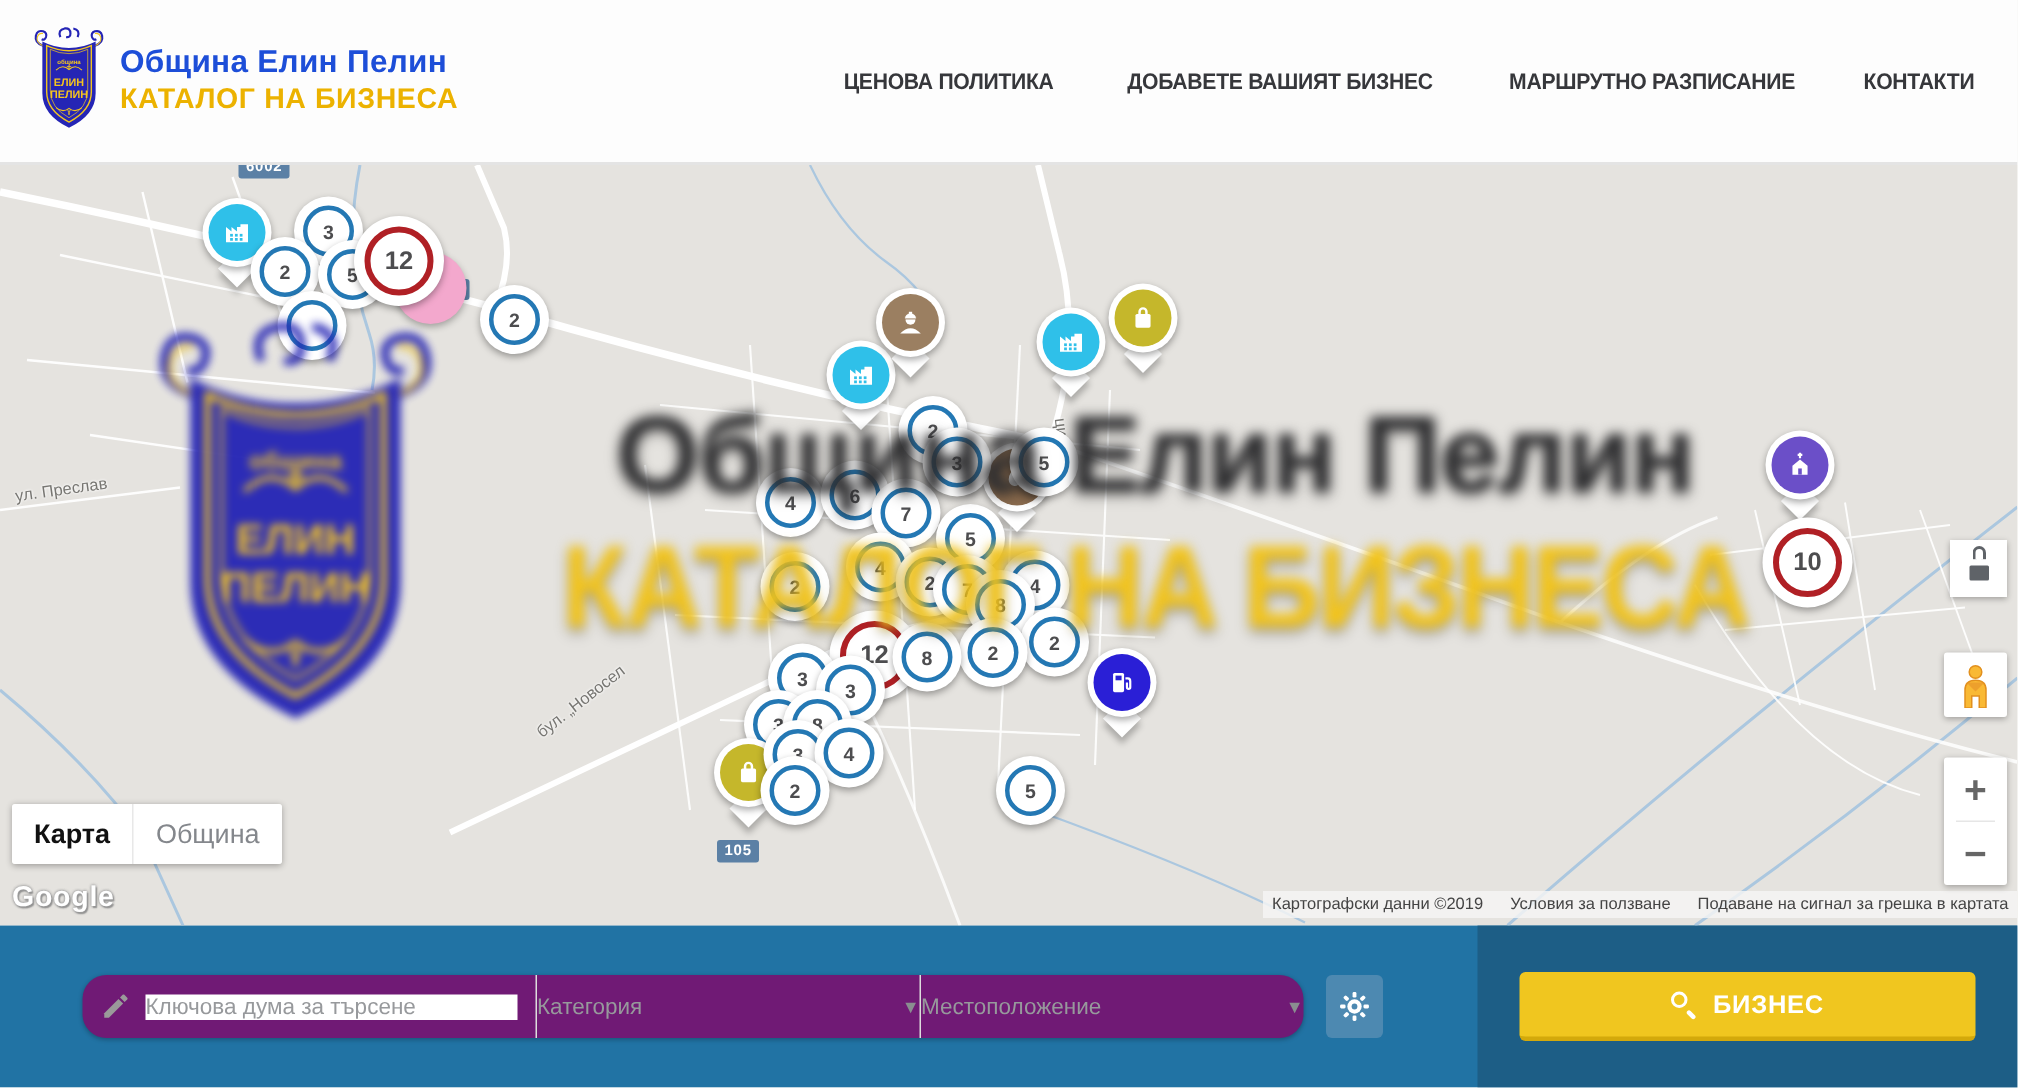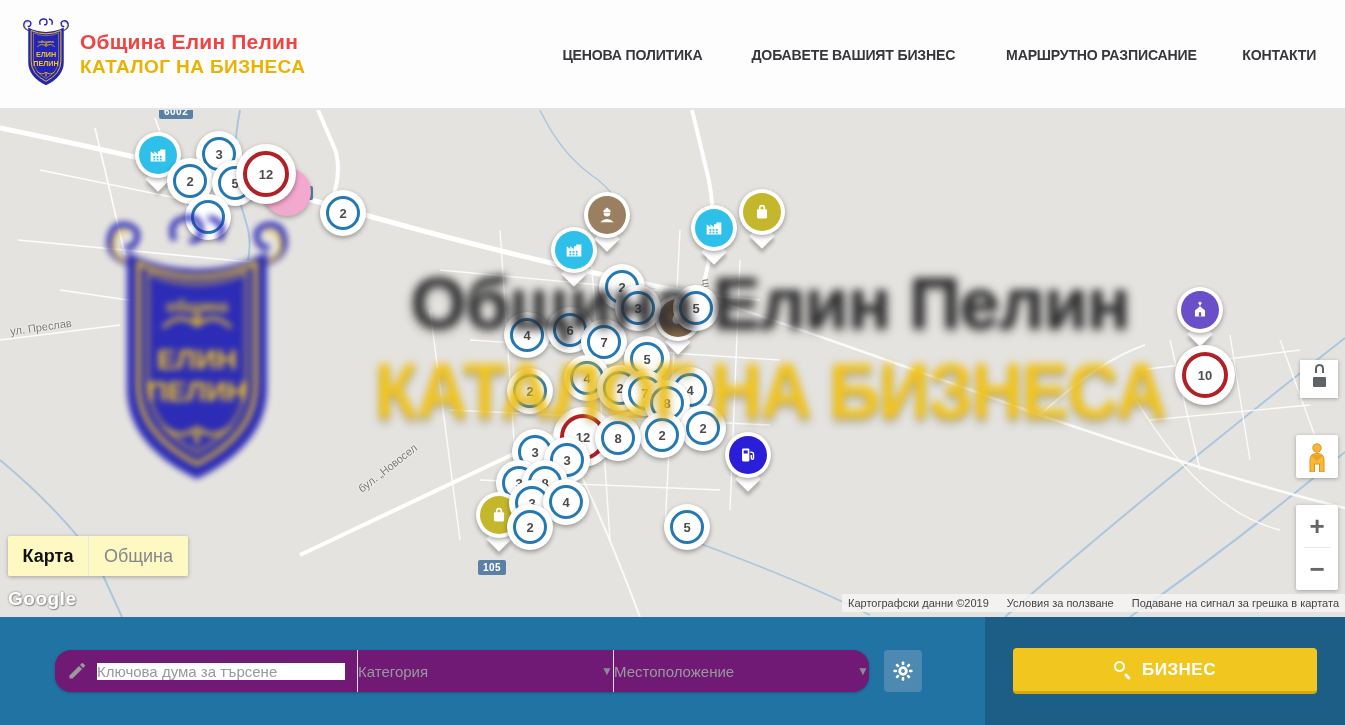--- a/index.html
+++ b/index.html
@@ -3,62 +3,62 @@
 <meta charset="utf-8">
 <style>
   * { margin:0; padding:0; box-sizing:border-box; }
   html,body { width:1345px; height:725px; font-family:"Liberation Sans", sans-serif; background:#fff; overflow:hidden; }
 
   
   .header { position:relative; height:110px; background:#fdfdfd; border-bottom:2px solid #e4e4e4; display:flex; align-items:center; }
   .logo-wrap { display:flex; align-items:center; margin-left:22px; }
   .crest-small { width:48px; height:74px; }
   .logo-text { margin-left:10px; }
-  .logo-title { font-size:21px; font-weight:bold; color:#ef4444; letter-spacing:.2px; }
+  .logo-title { font-size:21px; font-weight:bold; color:#1d4ed8; letter-spacing:.2px; }
   .logo-subtitle { font-size:19px; font-weight:bold; color:#ecb200; letter-spacing:.4px; margin-top:2px; }
   .nav { margin-left:auto; margin-right:26px; display:flex; gap:38px; }
   .nav-item { font-size:15px; font-weight:bold; color:#36373b; letter-spacing:-0.2px; cursor:pointer; transform:scaleX(.94); }
 
   
   .map { position:relative; height:507px; background:#e5e3df; overflow:hidden; }
   .map svg.roads { position:absolute; left:0; top:0; z-index:1; }
 
   .road-shield { position:absolute; z-index:2; background:#5b80a5; color:#fff; font-size:10px; font-weight:bold;
                  padding:2px 5px; border-radius:2px; letter-spacing:.5px; }
   .street-label { position:absolute; z-index:2; color:#777672; font-size:11px; white-space:nowrap;
                   text-shadow:0 0 2px #fff, 0 0 2px #fff; }
 
   
   .marker { position:absolute; z-index:5; transform:translate(-50%,-50%); cursor:pointer; }
   .cluster { border-radius:50%; background:#fff; box-shadow:0 2px 5px rgba(0,0,0,.35); display:flex; align-items:center; justify-content:center; }
   .cluster.sm { width:46px; height:46px; }
   .cluster.lg { width:60px; height:60px; }
   .cluster .ring { border-radius:50%; display:flex; align-items:center; justify-content:center; font-weight:bold; color:#4d4d4f; }
   .cluster.sm .ring { width:34px; height:34px; border:3px solid #2478b4; font-size:13px; }
-  .cluster.lg .ring { width:46px; height:46px; border:4px solid #701a75; font-size:13px; }
+  .cluster.lg .ring { width:46px; height:46px; border:4px solid #701a75; font-size:17px; }
   .cluster .ring.red { border-color:#b02025; }
   .pin { width:46px; height:58px; }
   .pin .head { position:absolute; top:0; left:0; width:46px; height:46px; background:#fff; border-radius:50%;
                box-shadow:0 2px 5px rgba(0,0,0,.35); display:flex; align-items:center; justify-content:center; }
   .pin .tail { position:absolute; left:50%; top:38px; width:18px; height:18px; background:#fff;
                transform:translateX(-50%) rotate(45deg); box-shadow:3px 3px 4px rgba(0,0,0,.25); }
   .pin .icon-circle { position:relative; z-index:2; width:38px; height:38px; border-radius:50%; display:flex; align-items:center; justify-content:center; }
   .dot { width:48px; height:48px; border-radius:50%; box-shadow:0 2px 5px rgba(0,0,0,.3); }
 
   
   .wm { position:absolute; z-index:8; pointer-events:none; }
   .wm-crest { left:92px; top:104px; width:210px; height:284px; filter:blur(3px); opacity:.96; }
   .wm-title { left:255px; top:152px; width:1030px; text-align:center; font-size:72px; font-weight:bold; color:#2f2f31;
               filter:blur(4px); letter-spacing:-1px; text-shadow:0 3px 6px rgba(0,0,0,.45); white-space:nowrap; }
   .wm-sub { left:255px; top:236px; width:1030px; text-align:center; font-size:78px; font-weight:bold; color:#f2c41c;
             filter:blur(4px); transform:scaleX(.92); letter-spacing:-2px; text-shadow:0 3px 6px rgba(0,0,0,.4); white-space:nowrap; }
 
   
   .maptype { position:absolute; z-index:10; left:8px; top:426px; display:flex; box-shadow:0 1px 4px rgba(0,0,0,.3); border-radius:2px; overflow:hidden; }
-  .maptype .mt-btn { background:#fef9c3; height:40px; display:flex; align-items:center; justify-content:center; font-size:18px; cursor:pointer; }
+  .maptype .mt-btn { background:#ffffff; height:40px; display:flex; align-items:center; justify-content:center; font-size:18px; cursor:pointer; }
   .mt-map { width:80px; font-weight:bold; color:#111; }
   .mt-sat { width:100px; color:#84878c; border-left:1px solid #e8e8e8; }
 
   .google-logo { position:absolute; z-index:10; left:8px; top:478px; font-size:19px; font-weight:bold; color:#fff; letter-spacing:.5px;
     text-shadow:0 0 2px #9e9e9e,0 0 2px #9e9e9e,1px 1px 1px #8b8b8b; cursor:pointer; }
 
   .attribution { position:absolute; z-index:10; right:0; top:484px; height:18px; background:rgba(245,245,245,.82);
                  display:flex; align-items:center; font-size:11px; color:#444; padding:0 6px; gap:18px; }
   .attribution span { cursor:pointer; white-space:nowrap; }
 

